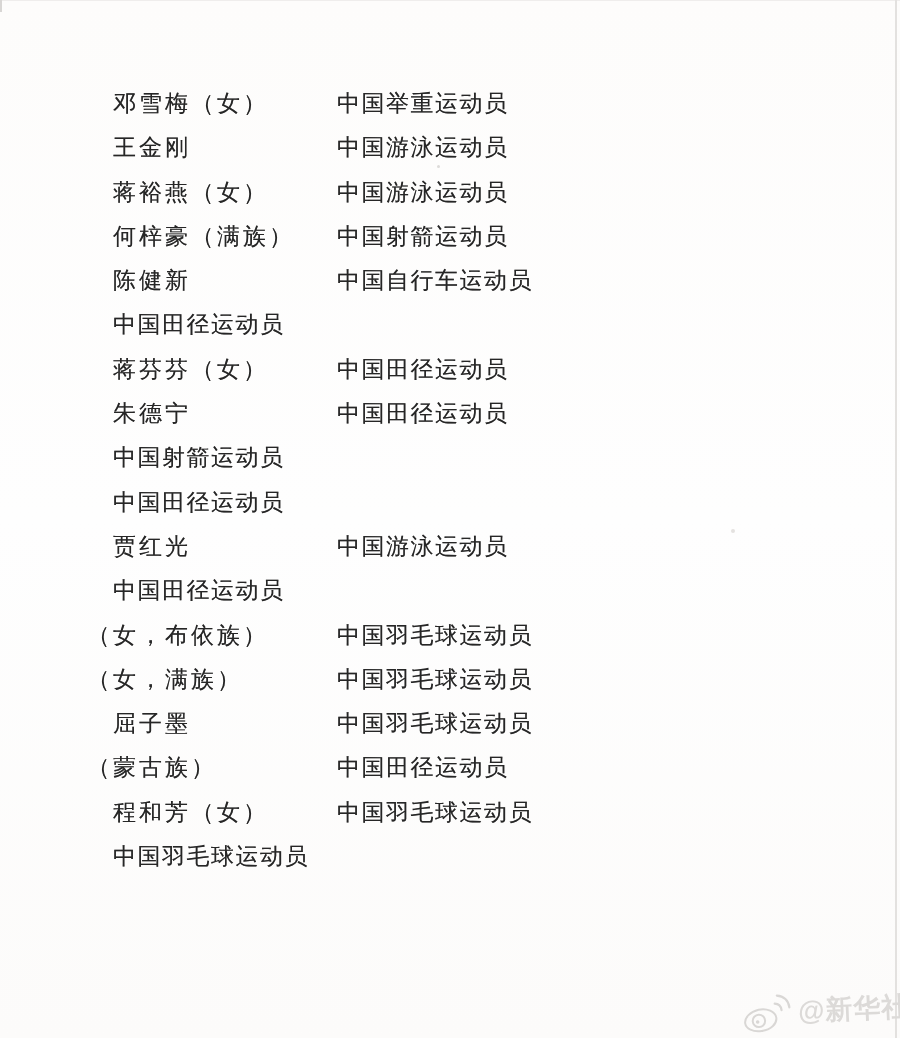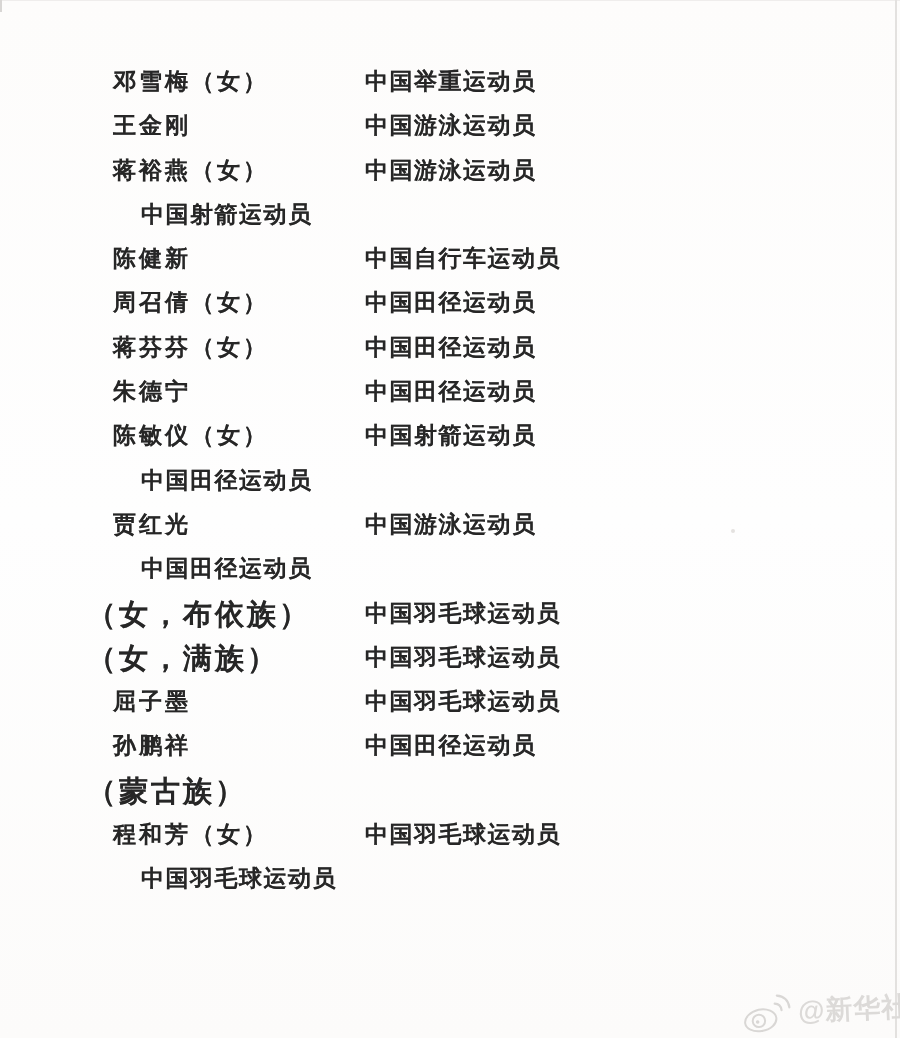--- a/index.html
+++ b/index.html
@@ -36,50 +36,48 @@
     background: #e4e2e0;
   }
   .speck2 {
     position: absolute; left: 437px; top: 165px;
     width: 3px; height: 3px; border-radius: 50%;
     background: #dddbd9;
   }
   
   .rows {
     position: absolute;
-    top: 60px; left: 113px;
+    top: 82px; left: 113px;
     width: 700px;
-    font-weight: bold;
   }
   .row { display: flex; align-items: flex-start; }
   .name-cell {
     width: 224px;
     flex-shrink: 0;
     color: #262626;
   }
   .name-line1 {
     font-size: 23px;
     line-height: 44.3px;
     letter-spacing: 3px;
     white-space: nowrap;
   }
   .name-line2 {
-    font-size: 29px;
+    font-size: 23px;
     line-height: 44.3px;
     letter-spacing: 3px;
     margin-left: -26px;
     white-space: nowrap;
   }
   .desc-cell {
     font-size: 23px;
     line-height: 44.3px;
     letter-spacing: 1.5px;
     color: #262626;
     white-space: nowrap;
-    margin-left: 28px;
   }
   .name-cell, .desc-cell { text-shadow: 0 0 0.6px rgba(40,40,40,0.55); }
   
   .watermark {
     position: absolute;
     left: 742px; top: 988px;
     display: flex; align-items: center;
     transform: rotate(-2.5deg);
   }
   .wm-icon { width: 52px; height: 44px; margin-right: 4px; }
@@ -122,60 +120,56 @@
 
     <div class="row">
       <div class="name-cell">
         <div class="name-line1">蒋裕燕（女）</div>
 
       </div>
       <div class="desc-cell">中国游泳运动员</div>
     </div>
 
     <div class="row">
+      <div class="name-cell">
+        <div class="name-line1">何梓豪（满族）</div>
+
+      </div>
       <div class="desc-cell">中国射箭运动员</div>
     </div>
 
     <div class="row">
       <div class="name-cell">
         <div class="name-line1">陈健新</div>
 
       </div>
       <div class="desc-cell">中国自行车运动员</div>
     </div>
 
     <div class="row">
-      <div class="name-cell">
-        <div class="name-line1">周召倩（女）</div>
-
-      </div>
       <div class="desc-cell">中国田径运动员</div>
     </div>
 
     <div class="row">
       <div class="name-cell">
         <div class="name-line1">蒋芬芬（女）</div>
 
       </div>
       <div class="desc-cell">中国田径运动员</div>
     </div>
 
     <div class="row">
       <div class="name-cell">
         <div class="name-line1">朱德宁</div>
 
       </div>
       <div class="desc-cell">中国田径运动员</div>
     </div>
 
     <div class="row">
-      <div class="name-cell">
-        <div class="name-line1">陈敏仪（女）</div>
-
-      </div>
       <div class="desc-cell">中国射箭运动员</div>
     </div>
 
     <div class="row">
       <div class="desc-cell">中国田径运动员</div>
     </div>
 
     <div class="row">
       <div class="name-cell">
         <div class="name-line1">贾红光</div>
@@ -205,21 +199,20 @@
     <div class="row">
       <div class="name-cell">
         <div class="name-line1">屈子墨</div>
 
       </div>
       <div class="desc-cell">中国羽毛球运动员</div>
     </div>
 
     <div class="row">
       <div class="name-cell">
-        <div class="name-line1">孙鹏祥</div>
         <div class="name-line2">（蒙古族）</div>
       </div>
       <div class="desc-cell">中国田径运动员</div>
     </div>
 
     <div class="row">
       <div class="name-cell">
         <div class="name-line1">程和芳（女）</div>
 
       </div>

